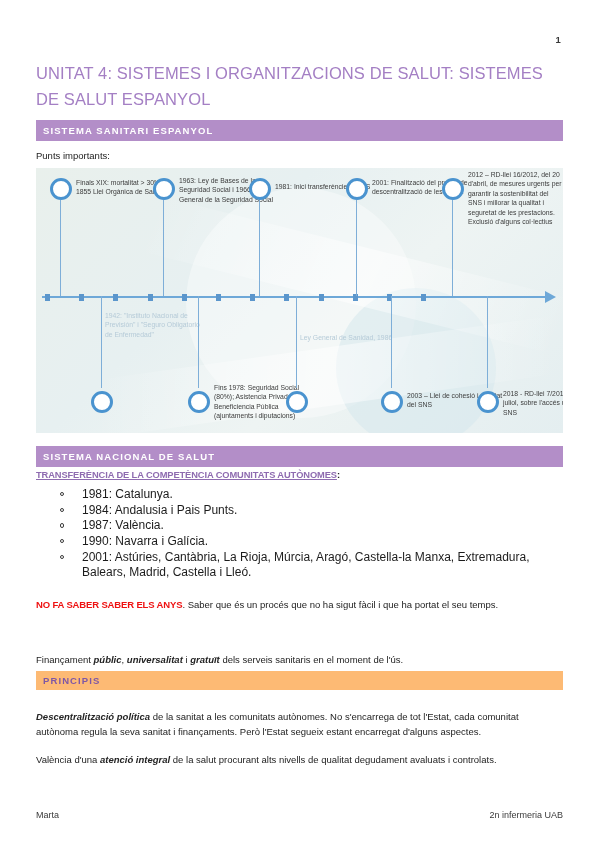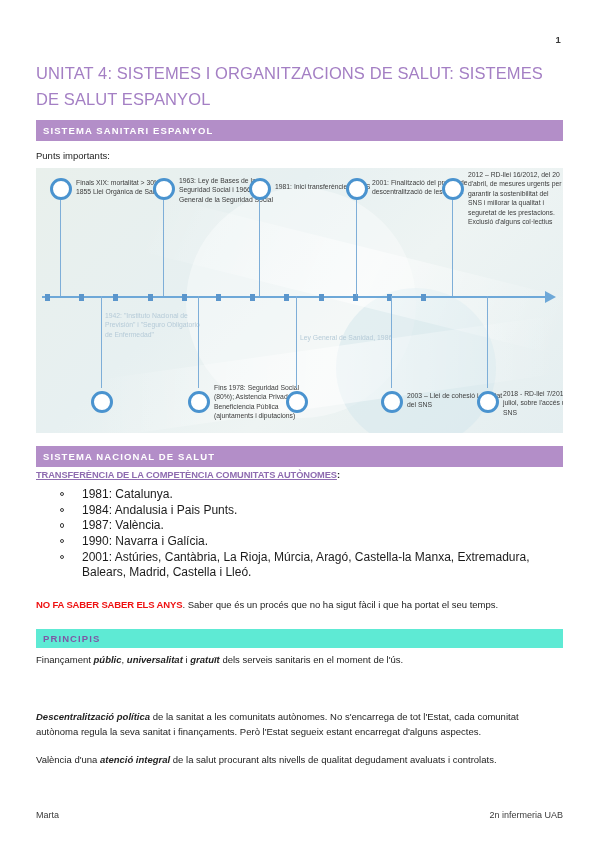--- a/index.html
+++ b/index.html
@@ -57,22 +57,23 @@
     color: #ffffff;
     font-size: 9.5px;
     font-weight: bold;
     letter-spacing: 1.1px;
     display: flex;
     align-items: center;
     padding-left: 7px;
     box-sizing: border-box;
   }
   .section-bar.light {
-    background: #5eead4;
+    background: #fdba74;
     color: #7e57a5;
+    margin-top: 42px;
   }
 
   #bar-sistema-sanitari { top: 120px; }
   #bar-sistema-nacional { top: 446px; }
   #bar-principis { top: 629px; height: 19px; }
 
   
   .body-text {
     position: absolute;
     left: 36px;

